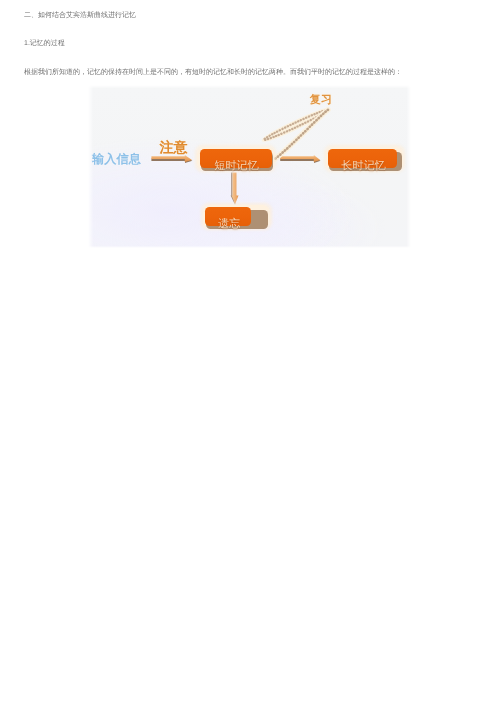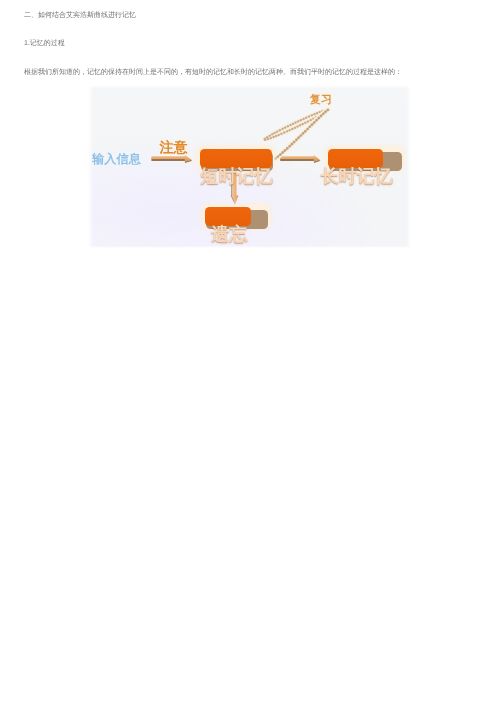--- a/index.html
+++ b/index.html
@@ -30,25 +30,25 @@
      display:flex;align-items:center;justify-content:center;}
   .glowlayer{position:absolute;border-radius:6.5px;background:rgba(254,240,221,0.95);
      box-shadow:0 0 3px 1.4px rgba(253,238,218,0.72);}
   .shadowlayer{position:absolute;border-radius:4.5px;background:#6f431f;opacity:0.56;}
   #gl-short{left:109.2px;top:62.0px;width:77px;height:23.3px;}
   #gl-long{left:238.0px;top:62.0px;width:76.8px;height:23.3px;}
   #gl-forget{left:115.0px;top:120.0px;width:66.6px;height:23.3px;}
   #sh-short{left:112.4px;top:67.6px;width:72.4px;height:18.9px;}
   #sh-long{left:241.2px;top:67.6px;width:72.2px;height:18.9px;}
   #sh-forget{left:118.2px;top:125.6px;width:62px;height:18.9px;}
-  .nodelabel{color:#f8d7b7;font-size:18px;line-height:1;letter-spacing:0.15px;font-weight:700;
+  .nodelabel{color:#f8d7b7;font-size:11px;line-height:1;letter-spacing:0.15px;font-weight:400;
      text-shadow:0 1px 1.3px rgba(140,62,6,0.5);white-space:nowrap;
-     position:relative;top:18px;left:0.8px;}
+     position:relative;top:8px;left:0.8px;}
   #box-short{left:111.4px;top:64.2px;width:72.4px;height:18.9px;}
-  #box-long{left:240.2px;top:64.2px;width:55px;height:18.9px;}
+  #box-long{left:240.2px;top:64.2px;width:69px;height:18.9px;}
   #box-forget{left:117.2px;top:122.2px;width:46px;height:18.9px;}
   .caption{position:absolute;white-space:nowrap;line-height:1;font-weight:600;}
   #lbl-input{left:3.9px;top:68.9px;font-size:12.2px;color:#8ec1e8;letter-spacing:0.05px;
       text-shadow:0 0 2px rgba(248,248,252,0.85);}
   #lbl-attn{left:71.2px;top:55.4px;font-size:14px;color:#e08a2e;letter-spacing:0.2px;
       text-shadow:0 0 2.2px rgba(253,243,225,0.95),0 0 1.2px rgba(253,243,225,0.9);}
   #lbl-review{left:221.6px;top:10.1px;font-size:11px;color:#e1933f;letter-spacing:0.2px;
       text-shadow:0 0 2.2px rgba(253,243,225,0.95),0 0 1.2px rgba(253,243,225,0.9);}
   svg.arrows{position:absolute;left:0;top:0;width:323px;height:164px;overflow:visible;}
 </style>

